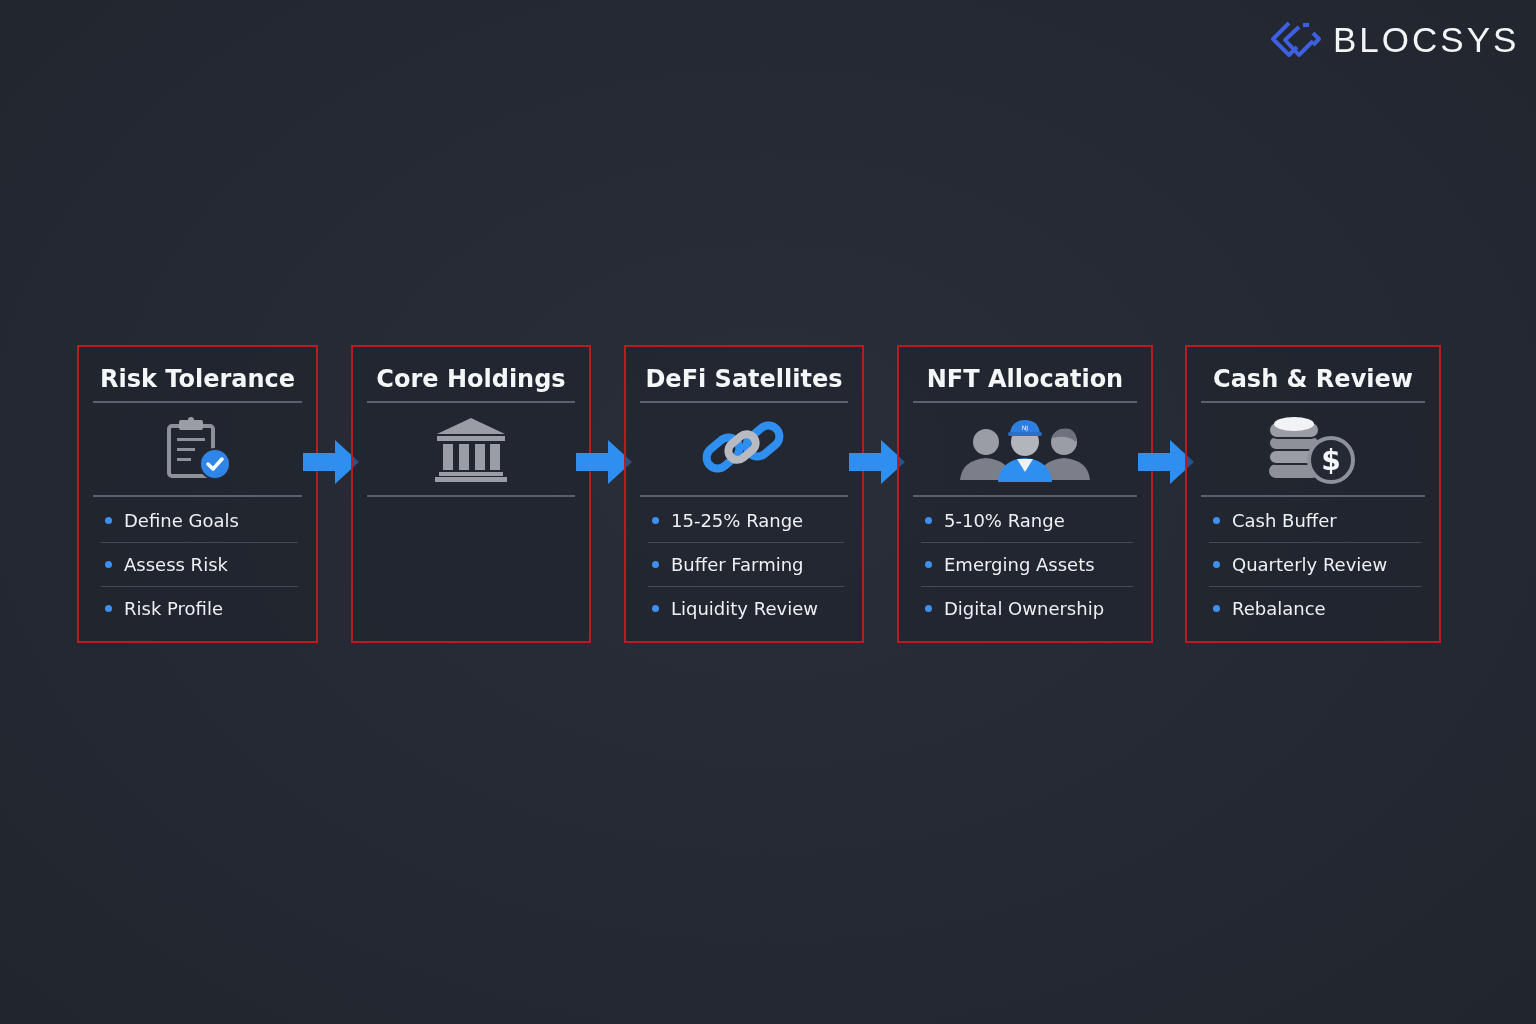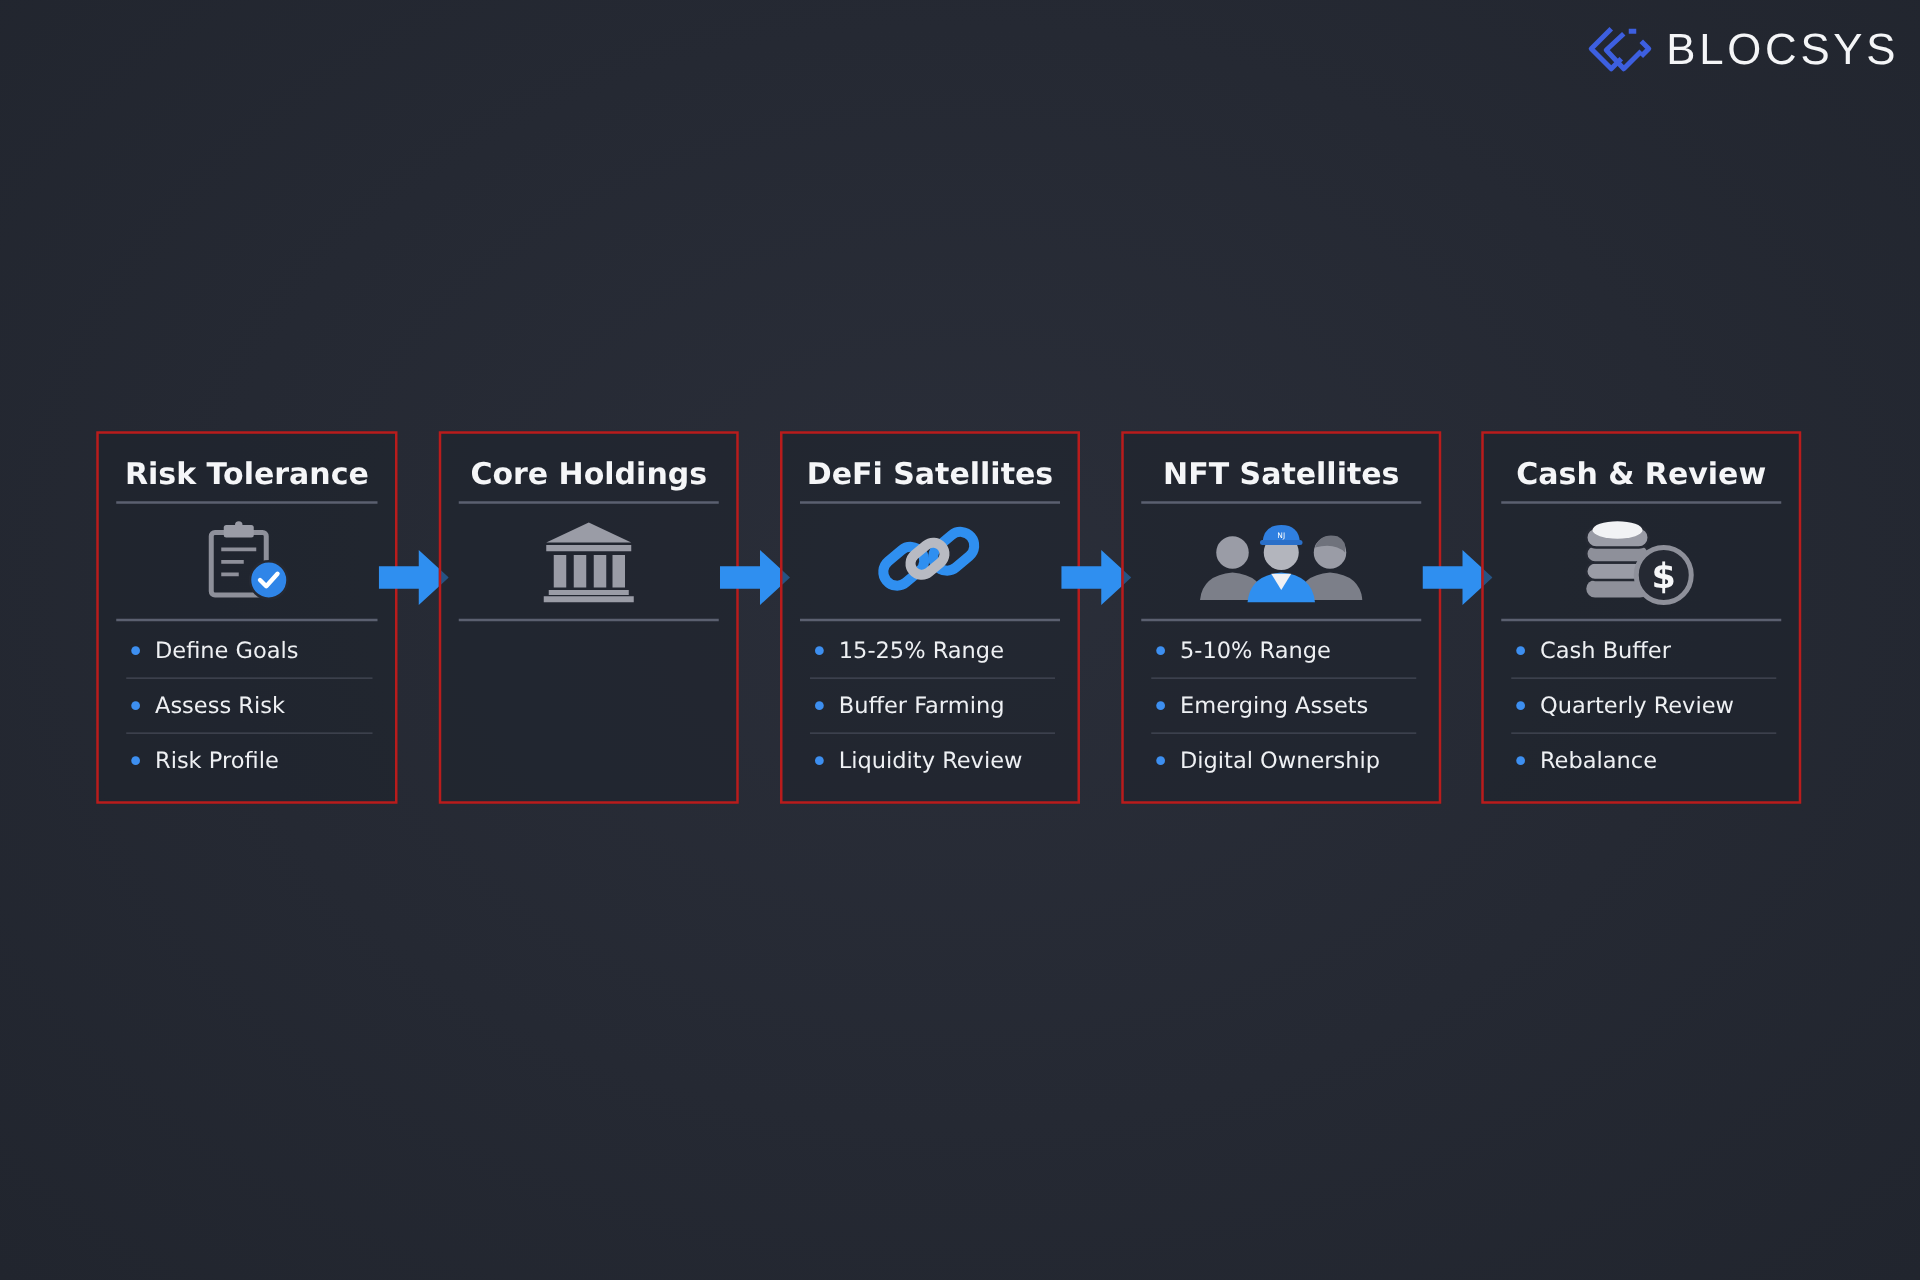--- a/index.html
+++ b/index.html
@@ -133,21 +133,21 @@
         <span>Liquidity Review</span>
       </li>
   </ul>
 </div>
 
 <svg class="arrow" style="left:849px;" viewBox="0 0 56 44">
   <polygon points="0,13 32,13 32,0 56,22 32,44 32,31 0,31" fill="#2f8ff0"></polygon>
 </svg>
 
 <div class="card" style="left:897px;width:256px;">
-  <div class="card-title">NFT Satellites</div>
+  <div class="card-title">NFT Allocation</div>
   <div class="card-icon">
     <svg width="130" height="66" viewBox="0 0 130 66">
       <circle cx="26" cy="26" r="13" fill="#9a9ca6"></circle>
       <path d="M0 64 Q2 44 26 42 Q50 44 52 64 Z" fill="#7c7f89"></path>
       <circle cx="104" cy="26" r="13" fill="#9a9ca6"></circle>
       <path d="M92 22 Q96 10 110 13 Q118 17 116 26 Q108 18 92 22 Z" fill="#6f727c"></path>
       <path d="M78 64 Q80 44 104 42 Q128 44 130 64 Z" fill="#7c7f89"></path>
       <circle cx="65" cy="26" r="14" fill="#b3b5bd"></circle>
       <path d="M50 18 Q51 4 65 4 Q79 4 80 18 Z" fill="#2f7fe0"></path>
       <rect x="48" y="16" width="34" height="4" rx="2" fill="#2a6fc8"></rect>

